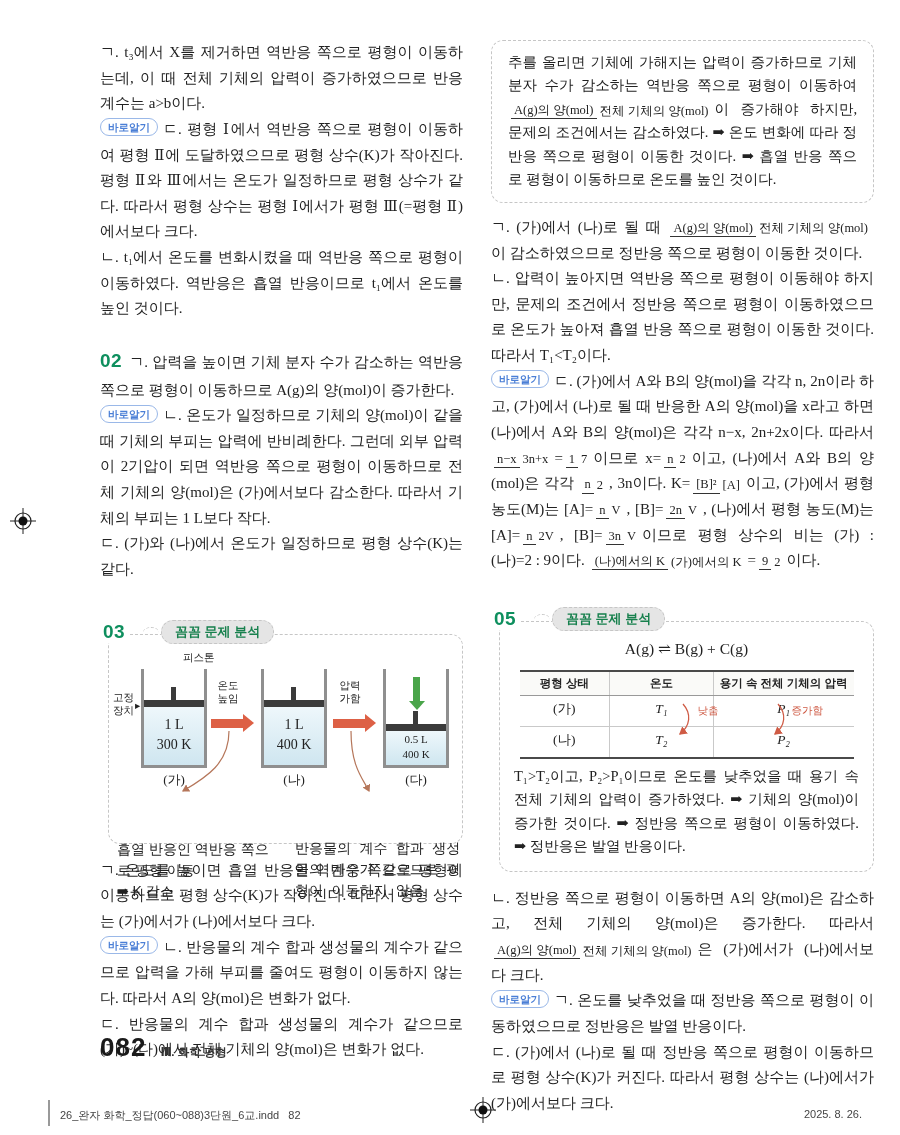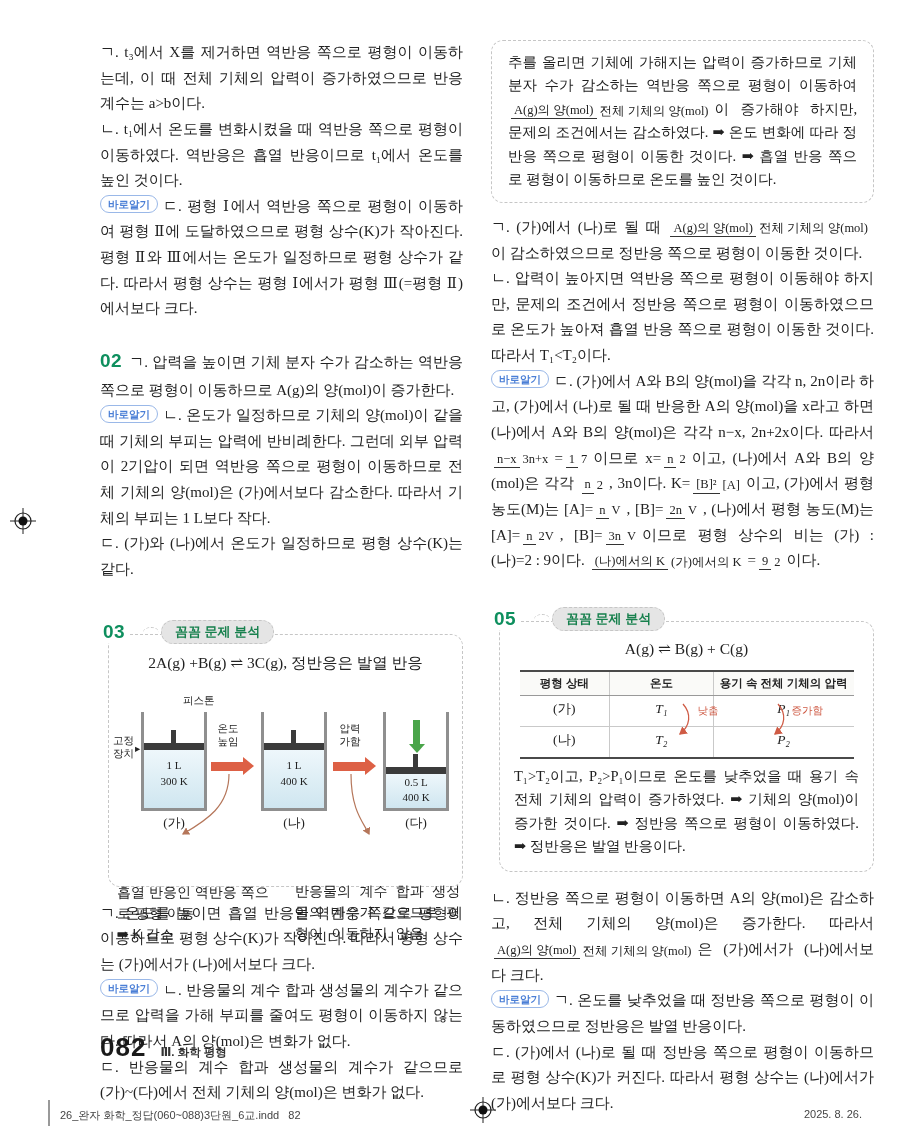--- a/index.html
+++ b/index.html
@@ -29,21 +29,21 @@
   .abox .tail{position:absolute;top:-8px;left:34px;width:16px;height:10px;
         border-top:1.4px dashed #c6c6c6;border-radius:60% 60% 0 0;}
   .eq{text-align:center;font-size:15.5px;margin:18px 6px 8px;}
   .mit{font-style:italic;}
   
   .d3{position:relative;height:196px;margin:4px 2px 8px;}
   .wall{position:absolute;border:3px solid #8f8f8f;border-top:none;background:transparent;}
   .liquid{position:absolute;background:linear-gradient(#eef7fb,#cfe6f0);}
   .piston{position:absolute;background:#3b3b3b;}
   .stem{position:absolute;background:#3b3b3b;}
-  .bklabel{position:absolute;text-align:center;font-size:11px;line-height:1.45;}
+  .bklabel{position:absolute;text-align:center;font-size:14px;line-height:1.45;}
   .cap{position:absolute;font-size:13px;text-align:center;}
   .smlab{position:absolute;font-family:"Liberation Sans","DejaVu Sans",sans-serif;
          font-size:10.5px;line-height:1.3;color:#222;}
   .redarrow{position:absolute;height:9px;background:#dd6045;}
   .redarrow:after{content:"";position:absolute;right:-11px;top:-5px;border-left:11px solid #dd6045;
          border-top:9.5px solid transparent;border-bottom:9.5px solid transparent;}
   .garrow{position:absolute;width:7px;background:#4aa54a;}
   .garrow:after{content:"";position:absolute;left:-4.5px;bottom:-9px;border-top:9px solid #4aa54a;
          border-left:8px solid transparent;border-right:8px solid transparent;}
   .note{position:absolute;font-family:"Liberation Sans","DejaVu Sans",sans-serif;
@@ -82,35 +82,34 @@
     <circle cx="13" cy="13" r="8" fill="none" stroke="#222" stroke-width="1.2"></circle>
     <circle cx="13" cy="13" r="4.5" fill="#111"></circle>
   </svg>
 
   <div class="cols">
 
     <div class="col col-l">
 
       <div class="blk">
         <p class="body"><span>ㄱ. t₃에서 X를 제거하면 역반응 쪽으로 평형이 이동하는데, 이 때 전체 기체의 압력이 증가하였으므로 반응 계수는 a&gt;b이다.</span></p>
+        <p class="body"><span class="baro">바로알기</span><span>ㄷ. 평형 Ⅰ에서 역반응 쪽으로 평형이 이동하여 평형 Ⅱ에 도달하였으므로 평형 상수(K)가 작아진다. 평형 Ⅱ와 Ⅲ에서는 온도가 일정하므로 평형 상수가 같다. 따라서 평형 상수는 평형 Ⅰ에서가 평형 Ⅲ(=평형 Ⅱ)에서보다 크다.</span></p>
         <p class="body"><span>ㄴ. t₁에서 온도를 변화시켰을 때 역반응 쪽으로 평형이 이동하였다. 역반응은 흡열 반응이므로 t₁에서 온도를 높인 것이다.</span></p>
-        <p class="body"><span class="baro">바로알기</span><span>ㄷ. 평형 Ⅰ에서 역반응 쪽으로 평형이 이동하여 평형 Ⅱ에 도달하였으므로 평형 상수(K)가 작아진다. 평형 Ⅱ와 Ⅲ에서는 온도가 일정하므로 평형 상수가 같다. 따라서 평형 상수는 평형 Ⅰ에서가 평형 Ⅲ(=평형 Ⅱ)에서보다 크다.</span></p>
       </div>
 
       <div class="blk" style="margin-top:6px;">
         <p class="body"><span class="qnum">02</span><span>ㄱ. 압력을 높이면 기체 분자 수가 감소하는 역반응 쪽으로 평형이 이동하므로 A(g)의 양(mol)이 증가한다.</span></p>
         <p class="body"><span class="baro">바로알기</span><span>ㄴ. 온도가 일정하므로 기체의 양(mol)이 같을 때 기체의 부피는 압력에 반비례한다. 그런데 외부 압력이 2기압이 되면 역반응 쪽으로 평형이 이동하므로 전체 기체의 양(mol)은 (가)에서보다 감소한다. 따라서 기체의 부피는 1 L보다 작다.</span></p>
         <p class="body"><span>ㄷ. (가)와 (나)에서 온도가 일정하므로 평형 상수(K)는 같다.</span></p>
       </div>
 
       <div class="abox" style="margin-top:34px;">
         <span class="qnum qnum-abs">03</span>
         <span class="tail"></span>
         <span class="bubble">꼼꼼 문제 분석</span>
-        <div class="eq">2A(g) +B(g) ⇌ 3C(g), 정반응은 발열 반응</div>
 
         <div class="d3">
 
           <div class="wall" style="left:30px;top:30px;width:60px;height:96px;"></div>
           <div class="liquid" style="left:33px;top:68px;width:60px;height:58px;"></div>
           <div class="piston" style="left:33px;top:61px;width:60px;height:7px;"></div>
           <div class="stem" style="left:60px;top:48px;width:5px;height:13px;"></div>
           <div class="bklabel" style="left:33px;top:76px;width:60px;">
             <div>1 L</div>
             <div>300 K</div>

